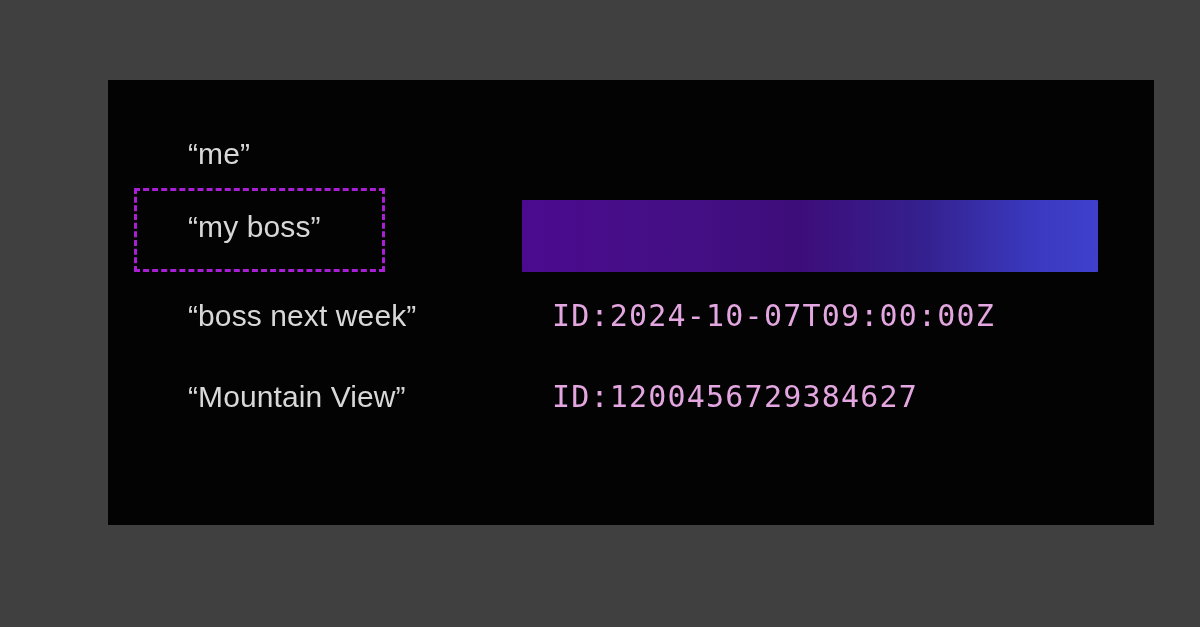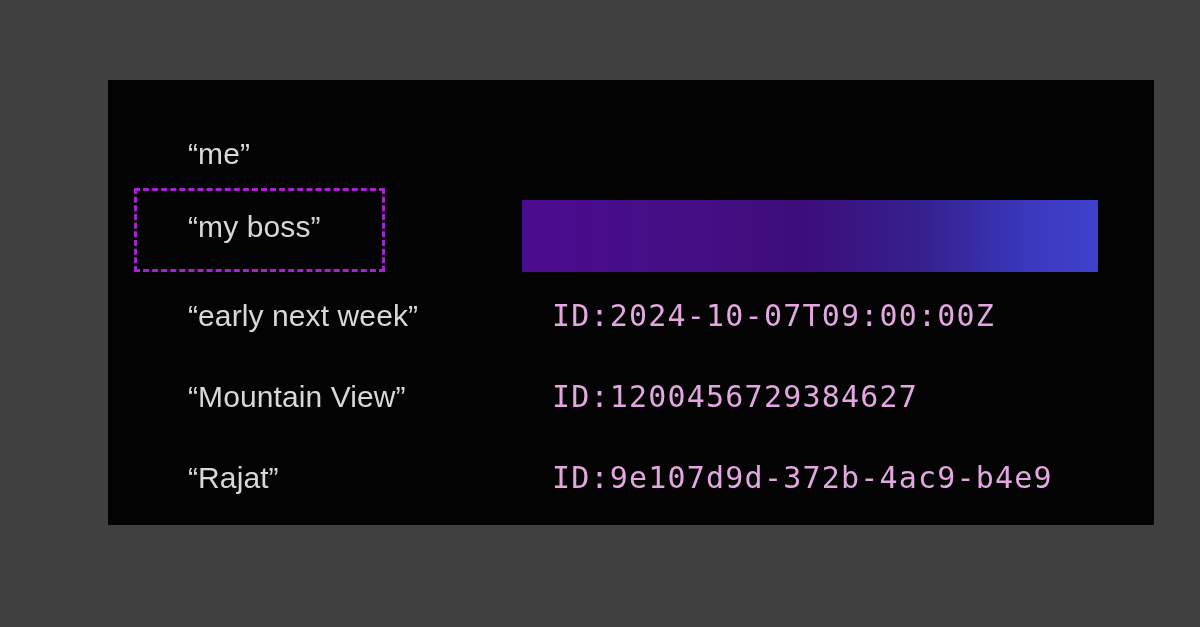--- a/index.html
+++ b/index.html
@@ -116,31 +116,27 @@
       <div class="entity-row" style="top:33px;">
         <div class="row-phrase">“me”</div>
       </div>
 
       <div class="entity-row row--highlighted" style="top:106px;">
         <div class="row-highlight-bar"></div>
         <div class="row-phrase">“my boss”</div>
       </div>
 
       <div class="entity-row" style="top:195px;">
-        <div class="row-phrase">“early next week”</div>
+        <div class="row-phrase">“boss next week”</div>
         <div class="row-id">ID:2024-10-07T09:00:00Z</div>
       </div>
 
       <div class="entity-row" style="top:276px;">
         <div class="row-phrase">“Mountain View”</div>
         <div class="row-id">ID:1200456729384627</div>
       </div>
 
-      <div class="entity-row" style="top:357px;">
-        <div class="row-phrase">“Rajat”</div>
-        <div class="row-id">ID:9e107d9d-372b-4ac9-b4e9</div>
-      </div>
 
       <div id="selection-box"></div>
 
     </div>
   </div>
 </div>
 
 </body></html>

